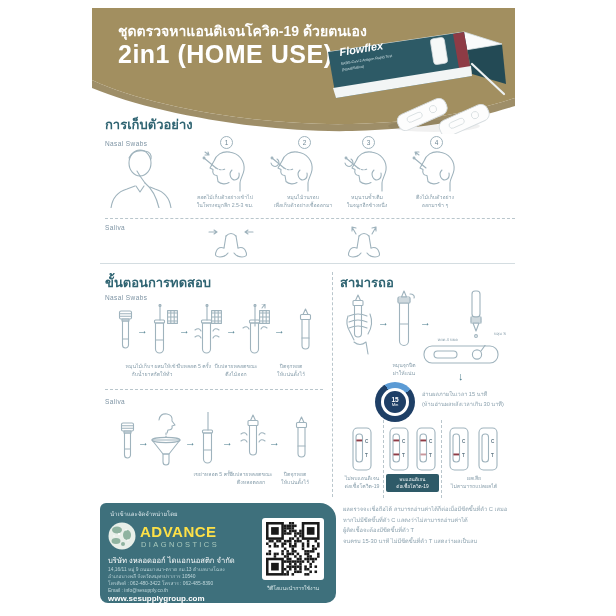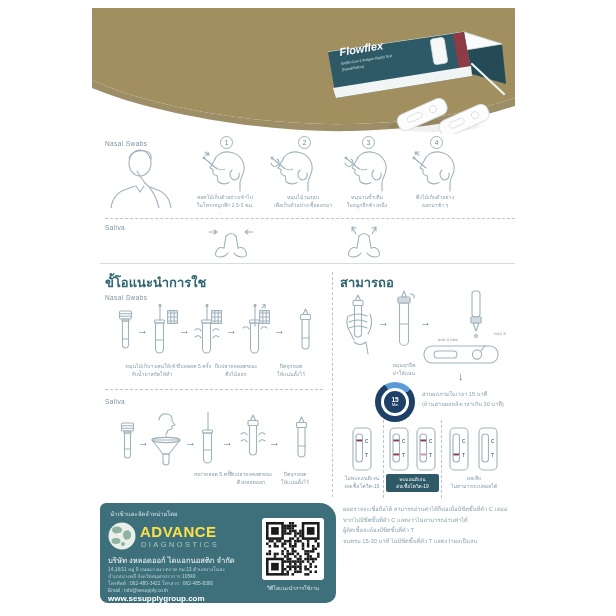--- a/index.html
+++ b/index.html
@@ -42,20 +42,22 @@
 </head>
 <body>
 
 <div class="page">
 
   <div class="i" style="left:92px;top:8px;width:423px;height:130px;">
     <svg width="423" height="130" viewBox="0 0 423 130">
       <path d="M0,72 C60,100 170,118 260,116 C340,114 385,102 423,90 L423,98 C385,110 340,121 260,123 C170,125 60,105 0,80 Z" fill="#8d7a4d" opacity="0.85"></path>
       <path d="M0,0 H423 V90 C385,102 340,114 260,116 C170,118 60,100 0,72 Z" fill="#a28f60"></path>
     </svg>
+    <div class="i hdr-t1" style="left:26px;top:12px;">ชุดตรวจหาแอนติเจนโควิด-19 ด้วยตนเอง</div>
+    <div class="i hdr-t2" style="left:26px;top:32px;">2in1 (HOME USE)</div>
   </div>
 
   <div class="i" style="left:314px;top:22px;width:206px;height:112px;">
     <svg width="206" height="112" viewBox="0 0 206 112">
       <polygon points="150,10 188,22 192,62 158,52" fill="#234a55"></polygon>
       <polygon points="14,30 150,10 188,22 54,44" fill="#fafbfb" stroke="#e2e8ea" stroke-width="0.8"></polygon>
       <polygon points="14,30 150,10 158,54 22,76" fill="#2d5a66"></polygon>
       <polygon points="139,12 150,10 157,50 146,52" fill="#8e3b45"></polygon>
       <polygon points="19,66 157,44 158,54 22,76" fill="#f2f5f5"></polygon>
       <text x="26" y="34" transform="rotate(-9 26 34)" fill="#ffffff" font-size="11" font-weight="bold" font-style="italic">Flowflex</text>
@@ -70,20 +72,21 @@
         <circle cx="120" cy="92" r="3.6" fill="none" stroke="#d7dde0" stroke-width="0.8"></circle>
       </g>
       <g transform="rotate(-24 150 98)">
         <rect x="124" y="90" width="52" height="17" rx="7" fill="#fdfdfd" stroke="#d7dde0" stroke-width="0.9"></rect>
         <rect x="134" y="95" width="16" height="6" rx="3" fill="none" stroke="#d7dde0" stroke-width="0.8"></rect>
         <circle cx="162" cy="98" r="3.6" fill="none" stroke="#d7dde0" stroke-width="0.8"></circle>
       </g>
     </svg>
   </div>
 
+  <div class="i sec-title" style="left:105px;top:114px;">การเก็บตัวอย่าง</div>
   <div class="i lbl" style="left:105px;top:140px;">Nasal Swabs</div>
 
   <div class="i" style="left:103px;top:148px;">
     <svg class="line" width="78" height="60" viewBox="0 0 78 60">
       <ellipse cx="37" cy="15" rx="11" ry="13"></ellipse>
       <path d="M26,10 q4,-9 16,-7 q7,1 6,8"></path>
       <path d="M8,60 q2,-15 16,-19 l8,-3"></path>
       <path d="M68,60 q-2,-15 -16,-19 l-5,-2"></path>
       <path d="M33,38 l4,6 4,-6"></path>
       <path d="M56,60 q-4,-17 -14,-25"></path>
@@ -168,21 +171,21 @@
       <path d="M21,12 l-2,12 M31,12 l2,12"></path>
       <path d="M19,24 q-6,-2 -8,4 q-2,5 4,5 q5,0 8,-4"></path>
       <path d="M33,24 q6,-2 8,4 q2,5 -4,5 q-5,0 -8,-4"></path>
       <path d="M18,10 l-4,-7 m0,4 l0,-4 4,1 M34,10 l4,-7 m0,4 l0,-4 -4,1" stroke-width="1.2"></path>
     </svg>
   </div>
 
   <div class="i solid-h" style="left:100px;top:263px;width:415px;"></div>
   <div class="i dash-v" style="left:332px;top:272px;height:225px;"></div>
 
-  <div class="i sec-title" style="left:105px;top:272px;">ขั้โอแนะนำการใช</div>
+  <div class="i sec-title" style="left:105px;top:272px;">ขั้นตอนการทดสอบ</div>
   <div class="i lbl" style="left:105px;top:294px;">Nasal Swabs</div>
 
   <div class="i" style="left:116px;top:310px;">
     <svg class="line" width="19" height="48" viewBox="0 0 19 48">
       <rect x="3.5" y="1" width="12" height="8" rx="1.5"></rect>
       <line x1="3.5" y1="3.7" x2="15.5" y2="3.7"></line>
         <line x1="3.5" y1="6.3" x2="15.5" y2="6.3"></line>
       <path d="M6,9 h7 v2 h-7 z"></path>
       <path d="M6.5,11 h6 v24 a3,3 0 0 1 -6,0 z"></path>
       <line x1="6.5" y1="29" x2="12.5" y2="29"></line>

